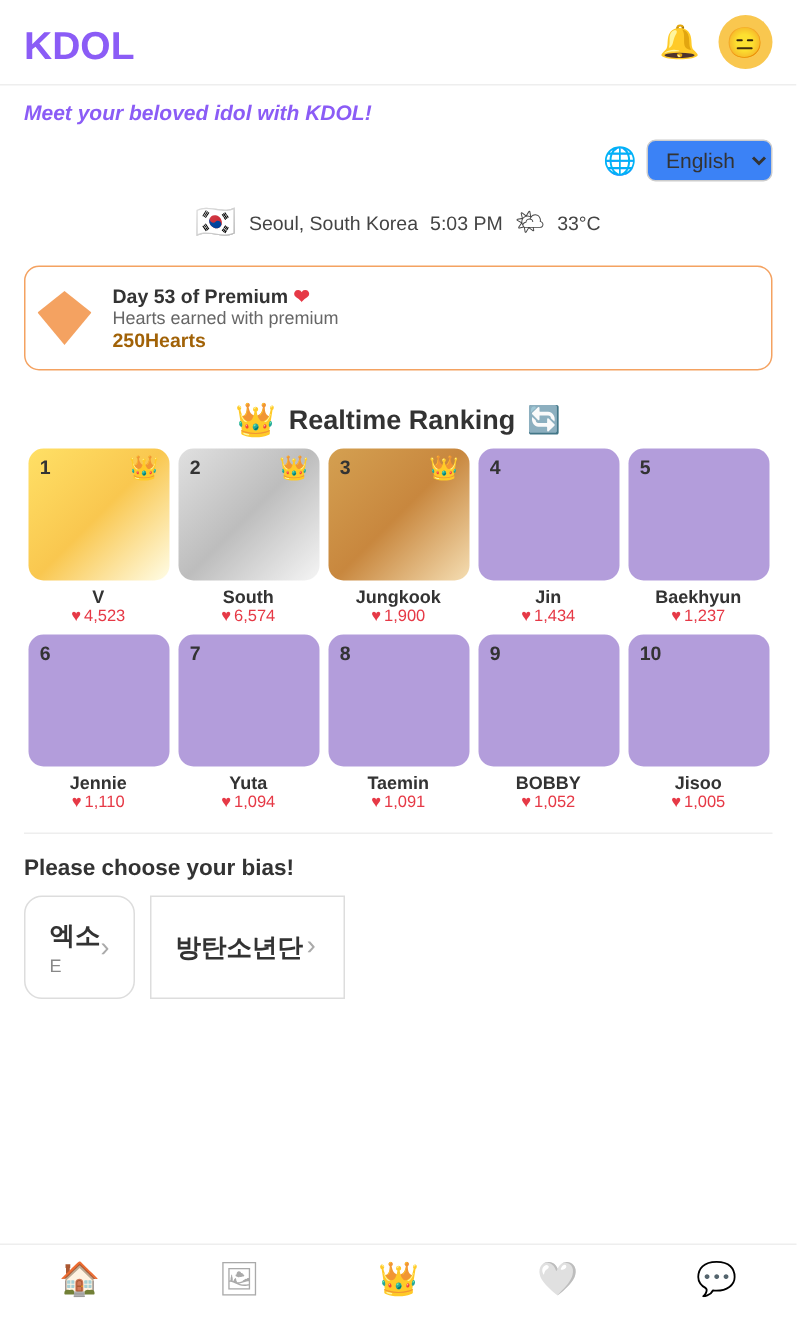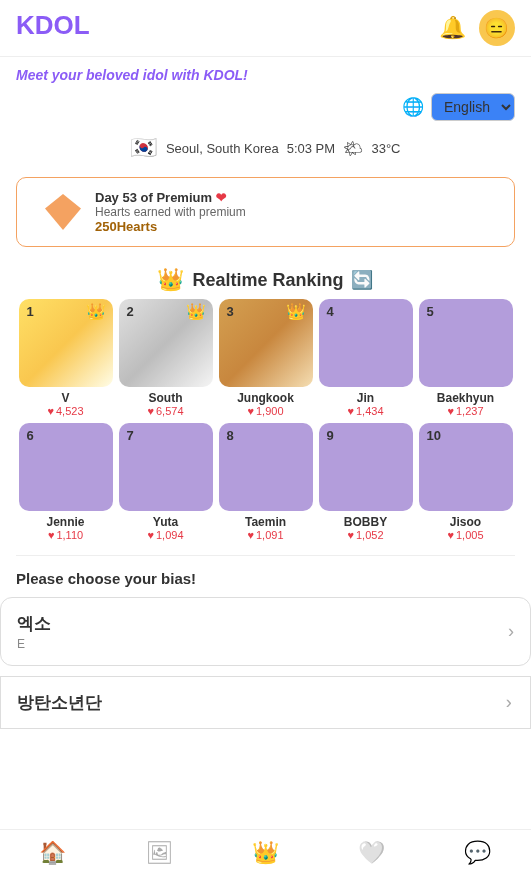--- a/index.html
+++ b/index.html
@@ -8,21 +8,21 @@
       background: #fff;
       width: 531px;
       min-height: 880px;
       position: relative;
       overflow-x: hidden;
     }
 
     
     .header {
       display: flex;
-      align-items: flex-start;
+      align-items: flex-end;
       justify-content: space-between;
       padding: 10px 16px;
       border-bottom: 1px solid #eee;
     }
     .logo {
       font-size: 26px;
       font-weight: 900;
       color: #8B5CF6;
     }
     .header-right {
@@ -83,21 +83,21 @@
       color: #444;
     }
     .flag { font-size: 22px; }
     .weather-icon { font-size: 16px; }
 
     
     .premium-banner {
       margin: 10px 16px;
       border: 1.5px solid #f4a261;
       border-radius: 10px;
-      padding: 12px 28px;
+      padding: 12px 8px;
       display: flex;
       align-items: center;
       gap: 14px;
     }
     .diamond {
       width: 36px;
       height: 36px;
       background: #f4a261;
       clip-path: polygon(50% 0%, 100% 40%, 50% 100%, 0% 40%);
       flex-shrink: 0;
@@ -187,23 +187,23 @@
     
     .bias-title {
       padding: 0 16px 10px;
       font-size: 15px;
       font-weight: 600;
       color: #333;
     }
 
     
     .group-list {
-      padding: 0 0;
-      display: flex;
-      flex-direction: column;
+      padding: 0 16px;
+      display: flex;
+      flex-direction: row;
       gap: 10px;
     }
     .group-item {
       border: 1.5px solid #ddd;
       border-radius: 12px;
       padding: 14px 16px;
       display: flex;
       align-items: center;
       justify-content: space-between;
       cursor: pointer;

